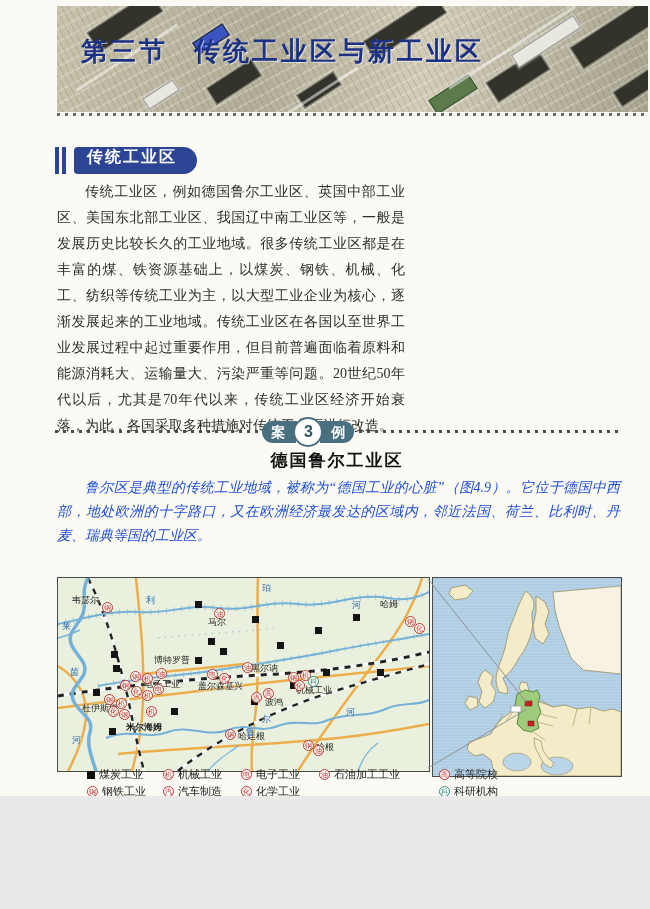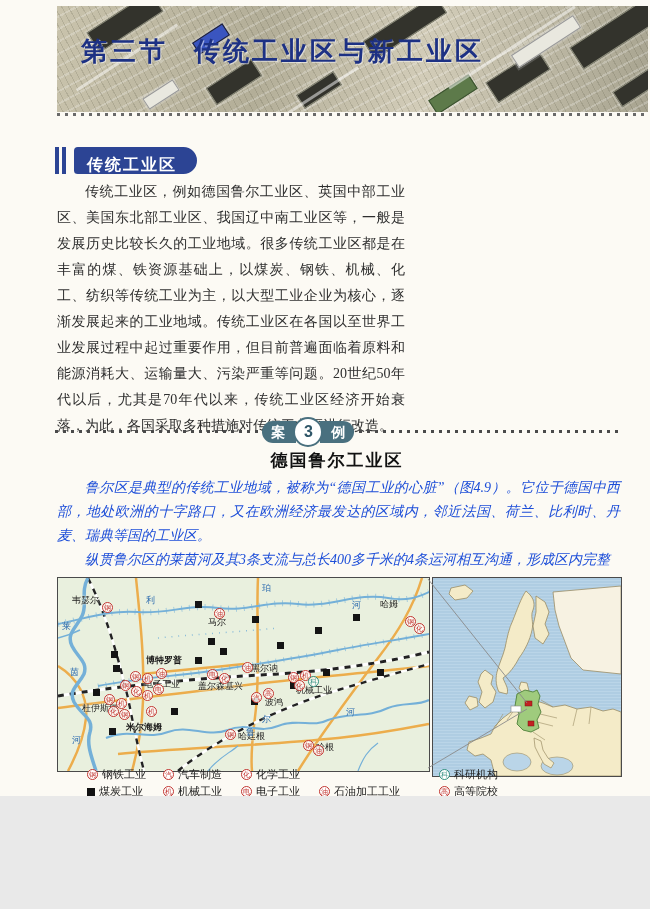--- a/index.html
+++ b/index.html
@@ -21,21 +21,21 @@
   .hero-title{position:absolute;left:24px;top:28px;z-index:5;font-weight:bold;font-size:26px;
         color:#1d3184;letter-spacing:3px;text-shadow:1px 1px 0 rgba(255,255,255,.55);white-space:nowrap;}
   .hero-title .gap{display:inline-block;width:26px;}
   .dots-strip{position:absolute;left:57px;top:113px;width:591px;height:3px;
         background:repeating-linear-gradient(90deg,#6a6a6a 0 3px,transparent 3px 8px);}
 
   
   .sec-head{position:absolute;left:55px;top:147px;display:flex;align-items:stretch;height:27px;}
   .sec-bar{width:4px;background:#2c4494;margin-right:3px;}
   .sec-box{margin-left:5px;background:#2c4494;color:#fff;font-weight:bold;font-size:16px;
-        letter-spacing:2px;padding:8px 20px 4px 13px;border-radius:4px 14px 14px 4px;line-height:19px;}
+        letter-spacing:2px;padding:0 20px 4px 13px;border-radius:4px 14px 14px 4px;line-height:19px;}
 
   
   .para1{position:absolute;left:57px;top:179px;width:348px;font-family:"Liberation Serif",serif;
         font-size:14px;line-height:26px;color:#2e2e2e;text-align:justify;text-indent:2em;}
 
   
   .divider{position:absolute;left:55px;top:416px;width:563px;height:32px;}
   .dotline{position:absolute;left:0;right:0;top:14px;height:3px;
         background:repeating-linear-gradient(90deg,#4a4a4a 0 3px,transparent 3px 8px);}
   .badge{position:absolute;left:45%;top:1px;transform:translateX(-50%);display:flex;align-items:center;}
@@ -127,21 +127,20 @@
     <div class="dotline"></div>
     <div class="badge">
       <span class="badge-pill l">案</span>
       <span class="badge-circle">3</span>
       <span class="badge-pill r">例</span>
     </div>
   </div>
 
   <div class="case-title">德国鲁尔工业区</div>
   <div class="case-p case-p1">鲁尔区是典型的传统工业地域，被称为“德国工业的心脏”（图4.9）。它位于德国中西部，地处欧洲的十字路口，又在欧洲经济最发达的区域内，邻近法国、荷兰、比利时、丹麦、瑞典等国的工业区。</div>
-  <div class="case-p case-p2">纵贯鲁尔区的莱茵河及其3条支流与总长400多千米的4条运河相互沟通，形成区内完整</div>
 
   <div class="figure">
 
     <div class="ruhr-map">
       <svg class="map-svg" width="371" height="193" viewBox="0 0 371 193">
 
         <g stroke="#edaa45" stroke-width="2.5" fill="none" opacity="0.95">
           <path d="M0,130 C60,122 120,116 180,108 C240,100 300,96 371,88"></path>
           <path d="M78,0 C82,40 88,90 84,140 C82,160 78,178 74,193"></path>
           <path d="M200,0 C198,40 202,90 198,130 C196,150 192,172 194,193"></path>
@@ -215,21 +214,21 @@
           <div class="ind" style="left: 61px; top: 131px;">钢</div>
           <div class="ind" style="left: 88px; top: 128px;">机</div>
           <div class="ind" style="left: 193px; top: 114px;">汽</div>
           <div class="ind" style="left: 205px; top: 110px;">高</div>
           <div class="ind" style="left: 167px; top: 151px;">钢</div>
           <div class="ind" style="left: 245px; top: 162px;">钢</div>
           <div class="ind" style="left: 255px; top: 167px;">油</div>
           <div class="city" style="left: 14px; top: 16px;">韦瑟尔</div>
           <div class="city" style="left: 150px; top: 38px;">马尔</div>
           <div class="city" style="left: 322px; top: 20px;">哈姆</div>
-          <div class="city" style="left: 88px; top: 76px; font-weight: bold;">博特罗普</div>
+          <div class="city" style="left: 96px; top: 76px;">博特罗普</div>
           <div class="city" style="left: 193px; top: 84px;">黑尔讷</div>
           <div class="city" style="left: 86px; top: 100px;">电子工业</div>
           <div class="city" style="left: 140px; top: 102px;">盖尔森基兴</div>
           <div class="city" style="left: 238px; top: 106px;">机械工业</div>
           <div class="city" style="left: 24px; top: 124px;">杜伊斯堡</div>
           <div class="city" style="left: 68px; top: 143px; font-weight: bold;">米尔海姆</div>
           <div class="city" style="left: 207px; top: 118px; text-align: center;">波鸿</div>
           <div class="city" style="left: 180px; top: 152px;">哈廷根</div>
           <div class="city" style="left: 258px; top: 163px;">哈根</div>
           <div class="riv" style="left: 88px; top: 16px;">利</div>
@@ -280,57 +279,57 @@
 
     <svg class="leader-svg" viewBox="0 0 563 198">
       <line x1="371" y1="2" x2="470" y2="126" stroke="#8a8a8a" stroke-width="0.9"></line>
       <line x1="371" y1="191" x2="470" y2="132" stroke="#8a8a8a" stroke-width="0.9"></line>
     </svg>
   </div>
 
   <div class="legend">
       <div class="legend-row">
         <div class="legend-item">
+          <span class="sym-coal"></span>
+          <span>煤炭工业</span>
+        </div>
+        <div class="legend-item">
+          <span class="sym-ind">机</span>
+          <span>机械工业</span>
+        </div>
+        <div class="legend-item">
+          <span class="sym-ind">电</span>
+          <span>电子工业</span>
+        </div>
+        <div class="legend-item">
+          <span class="sym-ind">油</span>
+          <span>石油加工工业</span>
+        </div>
+        <div class="legend-item">
+          <span class="sym-ind">高</span>
+          <span>高等院校</span>
+        </div>
+      </div>
+      <div class="legend-row">
+        <div class="legend-item">
           <span class="sym-ind">钢</span>
           <span>钢铁工业</span>
         </div>
         <div class="legend-item">
           <span class="sym-ind">汽</span>
           <span>汽车制造</span>
         </div>
         <div class="legend-item">
           <span class="sym-ind">化</span>
           <span>化学工业</span>
         </div>
         <div class="legend-item"></div>
         <div class="legend-item">
           <span class="sym-ind sci">科</span>
           <span>科研机构</span>
-        </div>
-      </div>
-      <div class="legend-row">
-        <div class="legend-item">
-          <span class="sym-coal"></span>
-          <span>煤炭工业</span>
-        </div>
-        <div class="legend-item">
-          <span class="sym-ind">机</span>
-          <span>机械工业</span>
-        </div>
-        <div class="legend-item">
-          <span class="sym-ind">电</span>
-          <span>电子工业</span>
-        </div>
-        <div class="legend-item">
-          <span class="sym-ind">油</span>
-          <span>石油加工工业</span>
-        </div>
-        <div class="legend-item">
-          <span class="sym-ind">高</span>
-          <span>高等院校</span>
         </div>
       </div>
     </div>
 
 
   <div class="footer">
     <div class="footer-title"><span>第三节</span><span class="gap"></span><span>传统工业区与新工业区</span></div>
     <div class="footer-sep"></div>
     <div class="footer-num">65</div>
   </div>

